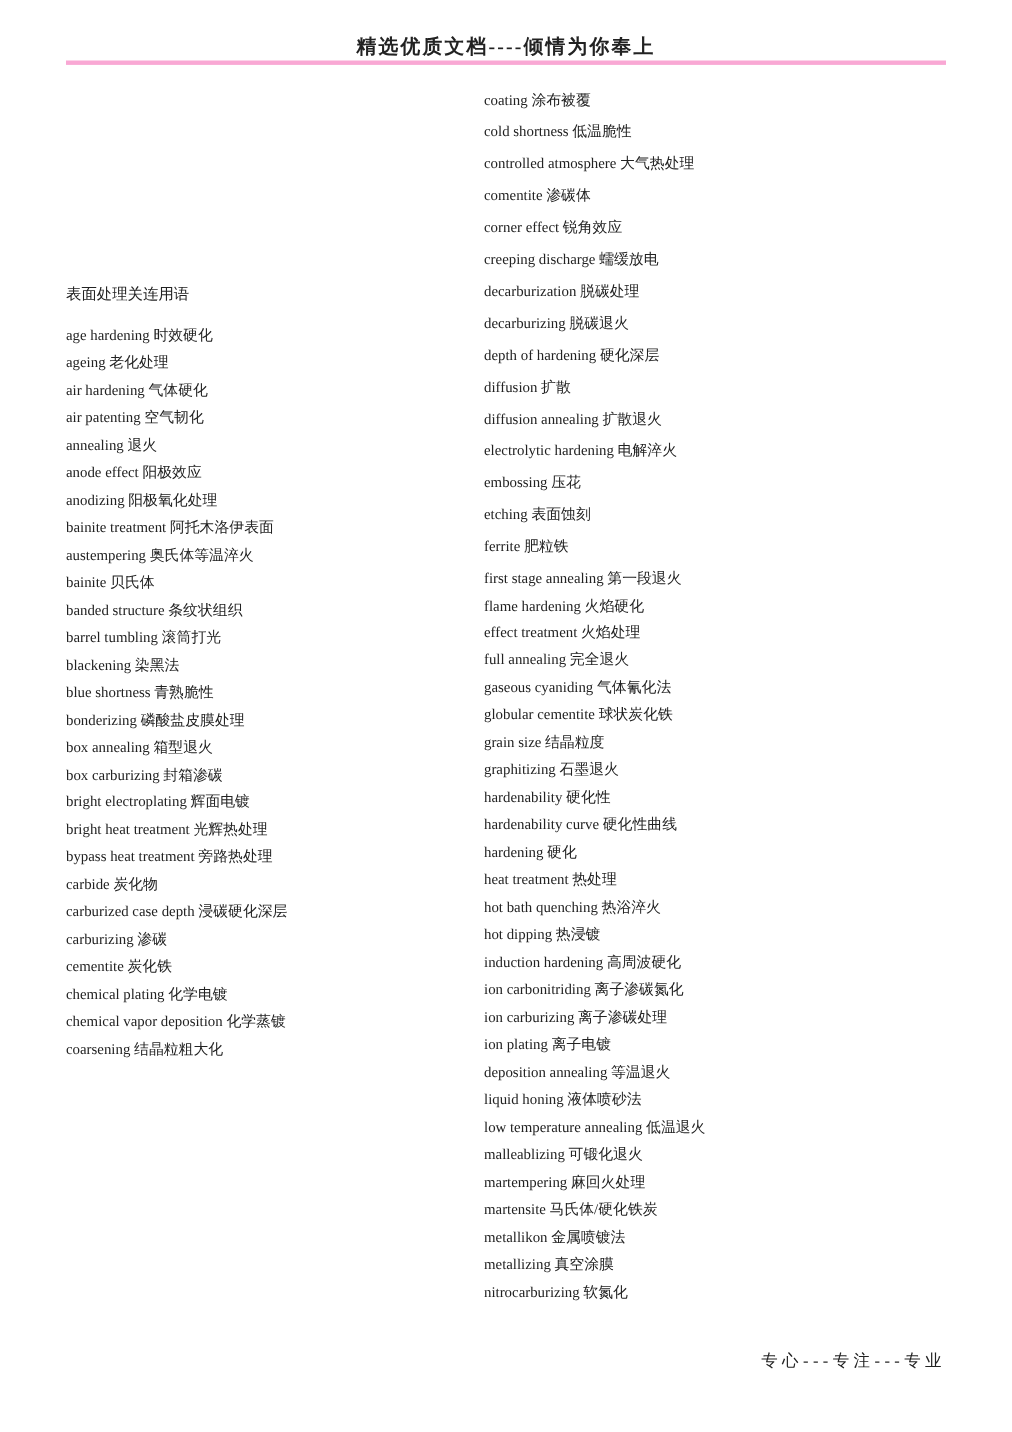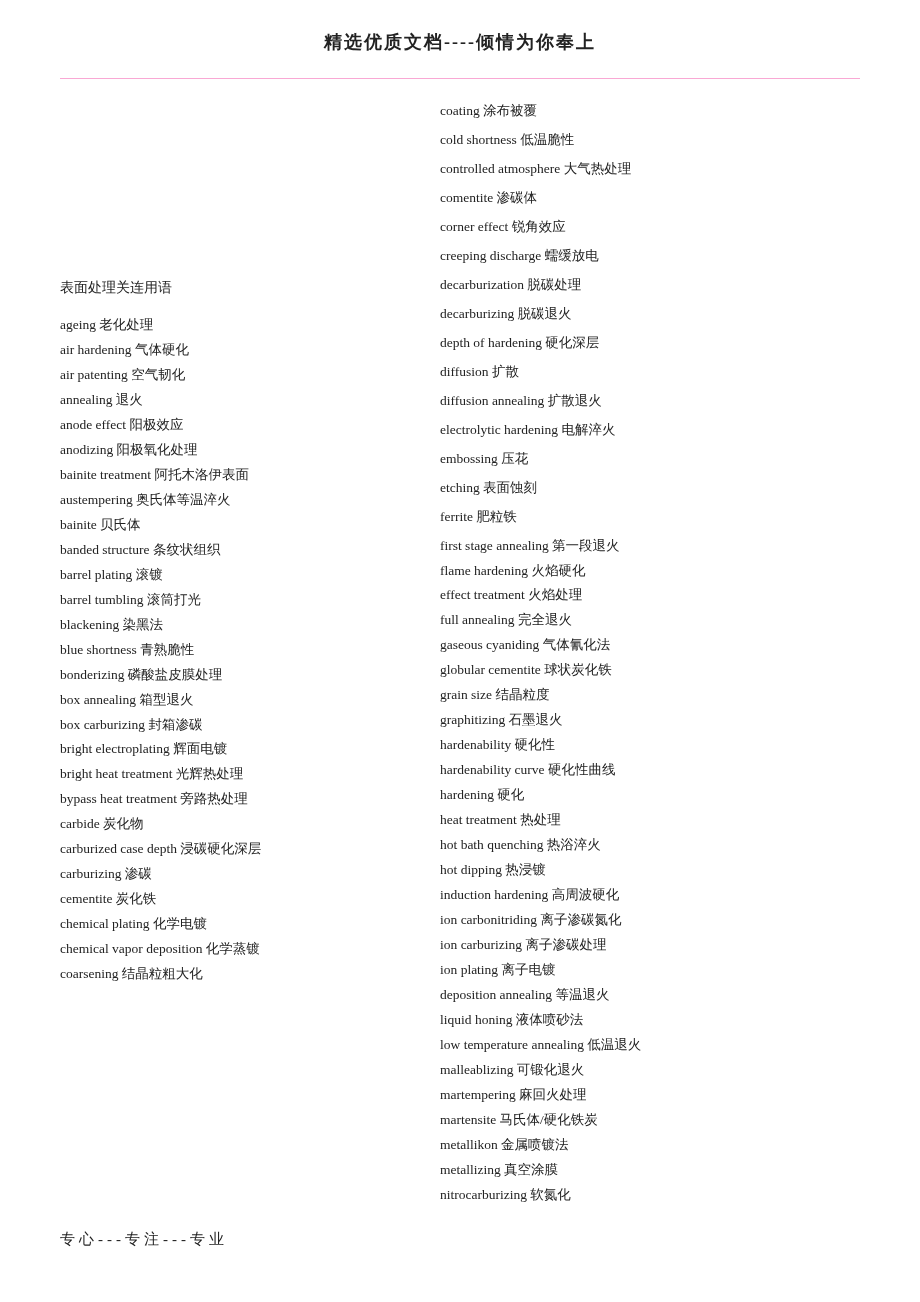--- a/index.html
+++ b/index.html
@@ -13,22 +13,22 @@
       font-size: 14px;
       color: #222;
       width: 920px;
       min-height: 1302px;
       padding: 30px 60px;
     }
     .page-header {
       text-align: center;
       font-size: 18px;
       font-weight: bold;
-      border-bottom: 1px solid #f9a8d4;
-      padding-bottom: 24px;
+      border-bottom: 4px solid #f9a8d4;
+      padding-bottom: 1px;
       margin-bottom: 20px;
       letter-spacing: 2px;
     }
     .content-area {
       display: flex;
       gap: 0;
     }
     .left-col {
       width: 380px;
       flex-shrink: 0;
@@ -37,53 +37,53 @@
       flex: 1;
     }
     .entry {
       line-height: 1.85;
       font-size: 13.5px;
     }
     .right-top {
       margin-bottom: 4px;
     }
     .page-footer {
-      text-align: left;
+      text-align: right;
       font-size: 15px;
-      margin-top: 22px;
+      margin-top: 40px;
       letter-spacing: 4px;
     }
     .left-section-title {
       margin-top: 180px;
       margin-bottom: 16px;
       font-size: 14px;
     }
   </style>
 </head>
 <body>
 
 <div>
   <div class="page-header">精选优质文档----倾情为你奉上</div>
 </div>
 
 <div class="content-area">
   <div class="left-col">
     <div class="left-section-title">表面处理关连用语</div>
     <div id="left-entries">
+        <div class="entry">age hardening  时效硬化</div>
         <div class="entry">ageing  老化处理</div>
         <div class="entry">air hardening  气体硬化</div>
         <div class="entry">air patenting  空气韧化</div>
         <div class="entry">annealing  退火</div>
         <div class="entry">anode effect  阳极效应</div>
         <div class="entry">anodizing  阳极氧化处理</div>
         <div class="entry">bainite treatment  阿托木洛伊表面</div>
         <div class="entry">austempering  奥氏体等温淬火</div>
         <div class="entry">bainite  贝氏体</div>
         <div class="entry">banded structure  条纹状组织</div>
-        <div class="entry">barrel plating  滚镀</div>
         <div class="entry">barrel tumbling  滚筒打光</div>
         <div class="entry">blackening  染黑法</div>
         <div class="entry">blue shortness  青熟脆性</div>
         <div class="entry">bonderizing  磷酸盐皮膜处理</div>
         <div class="entry">box annealing  箱型退火</div>
         <div class="entry">box carburizing  封箱渗碳</div>
         <div class="entry">bright electroplating  辉面电镀</div>
         <div class="entry">bright heat treatment  光辉热处理</div>
         <div class="entry">bypass heat treatment  旁路热处理</div>
         <div class="entry">carbide  炭化物</div>

